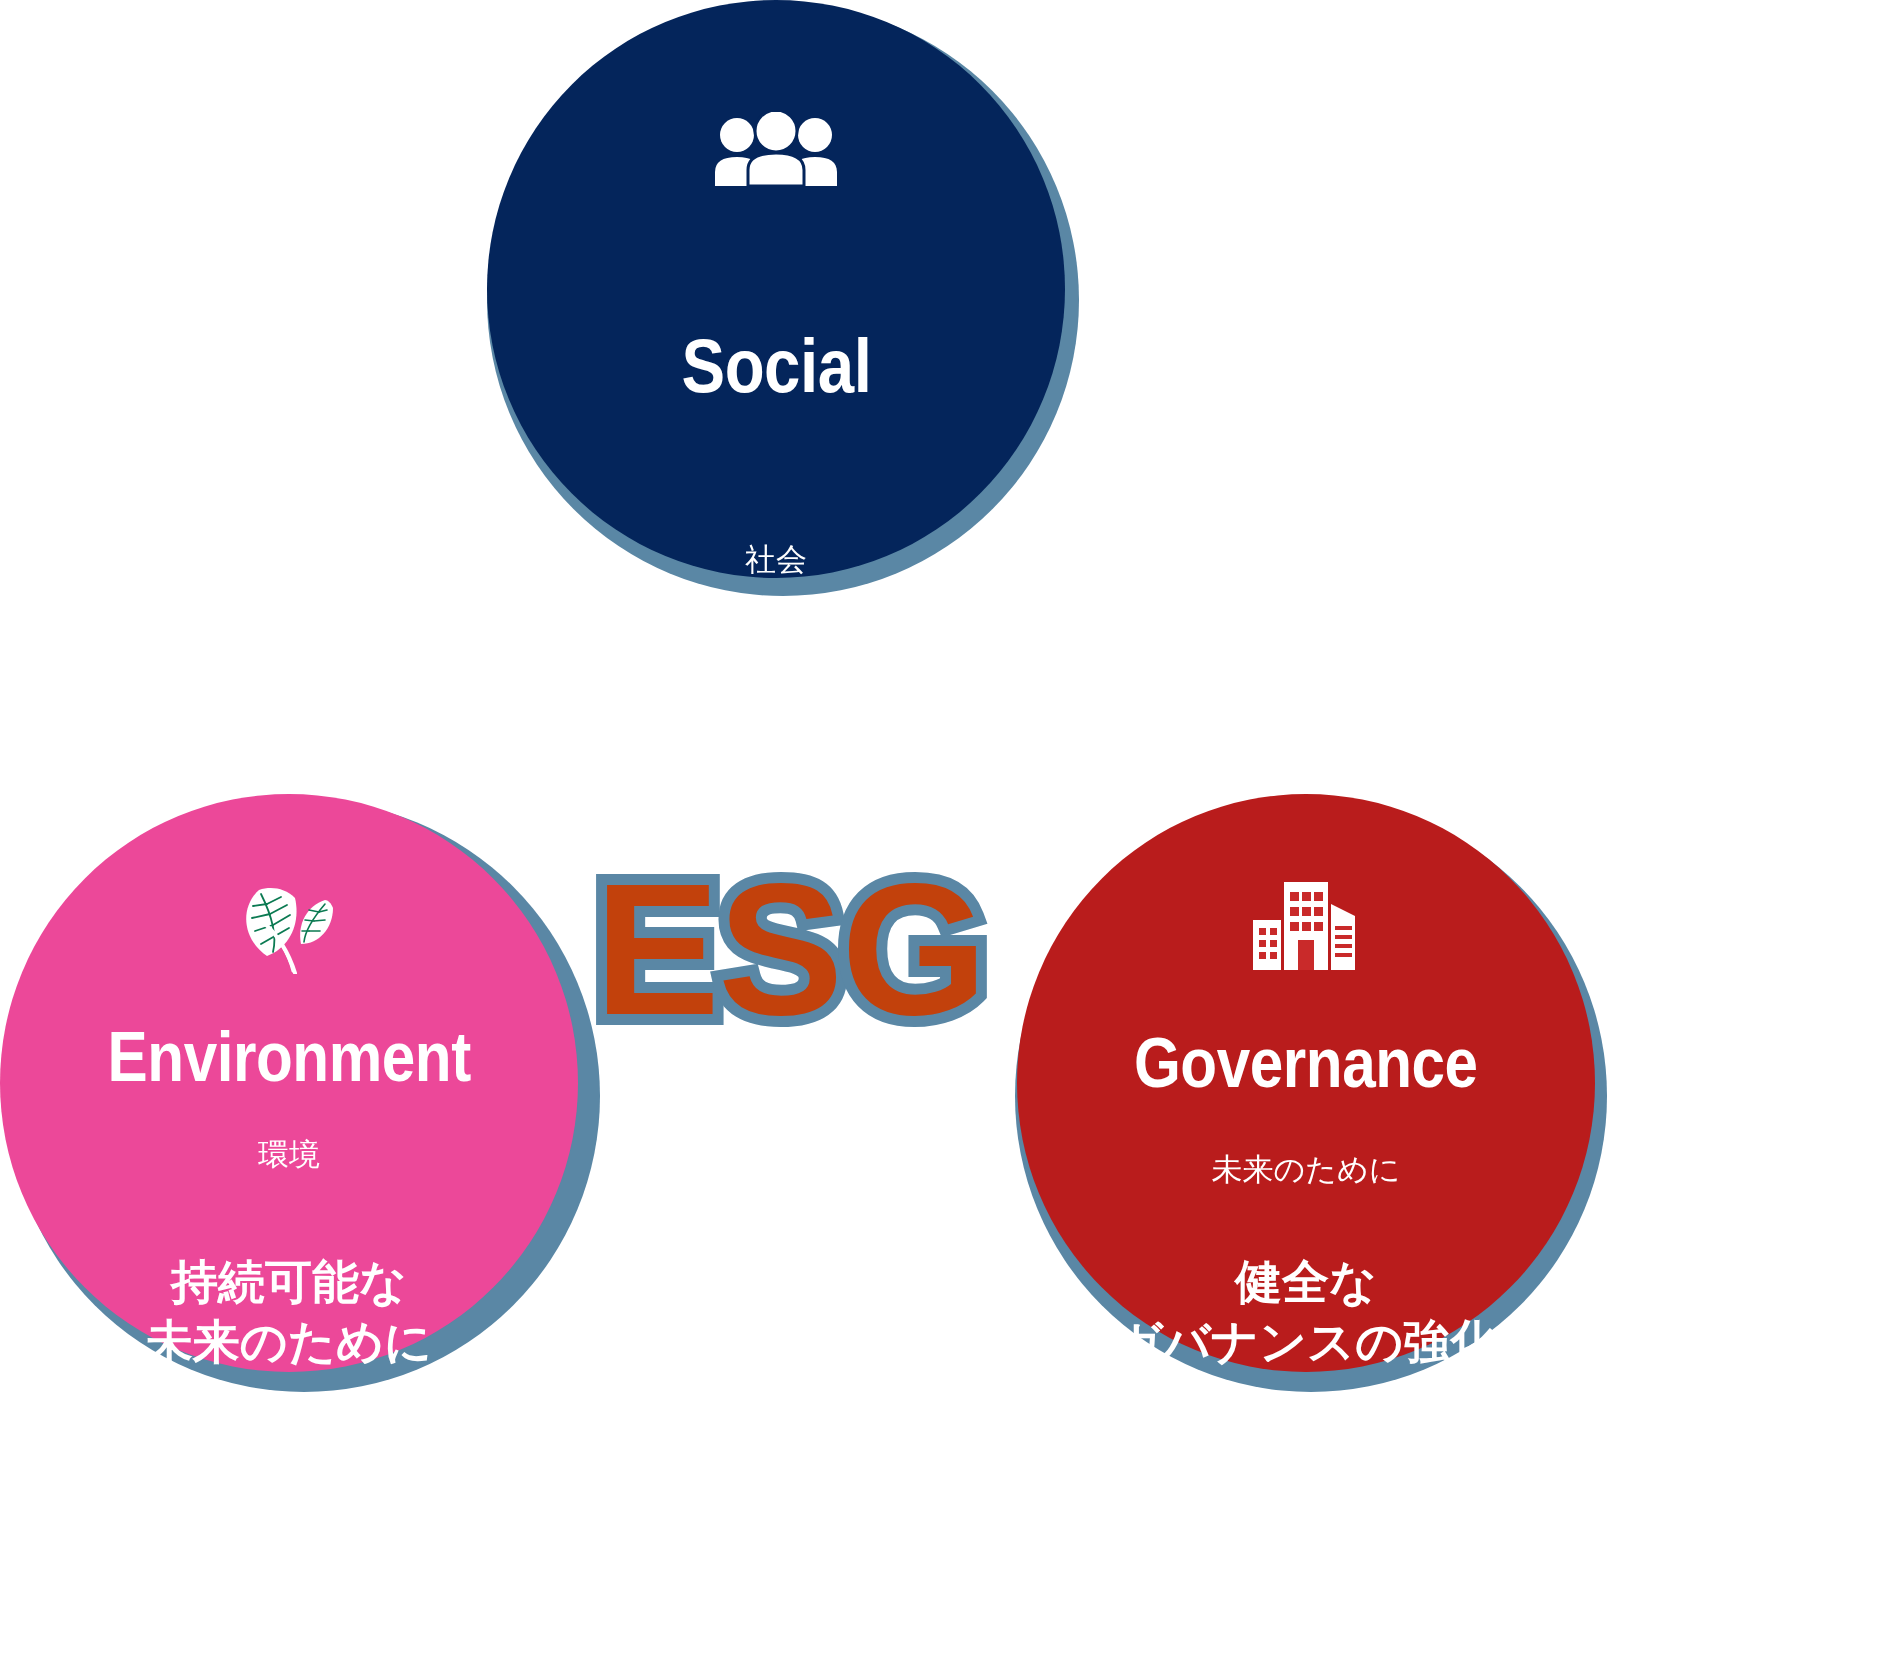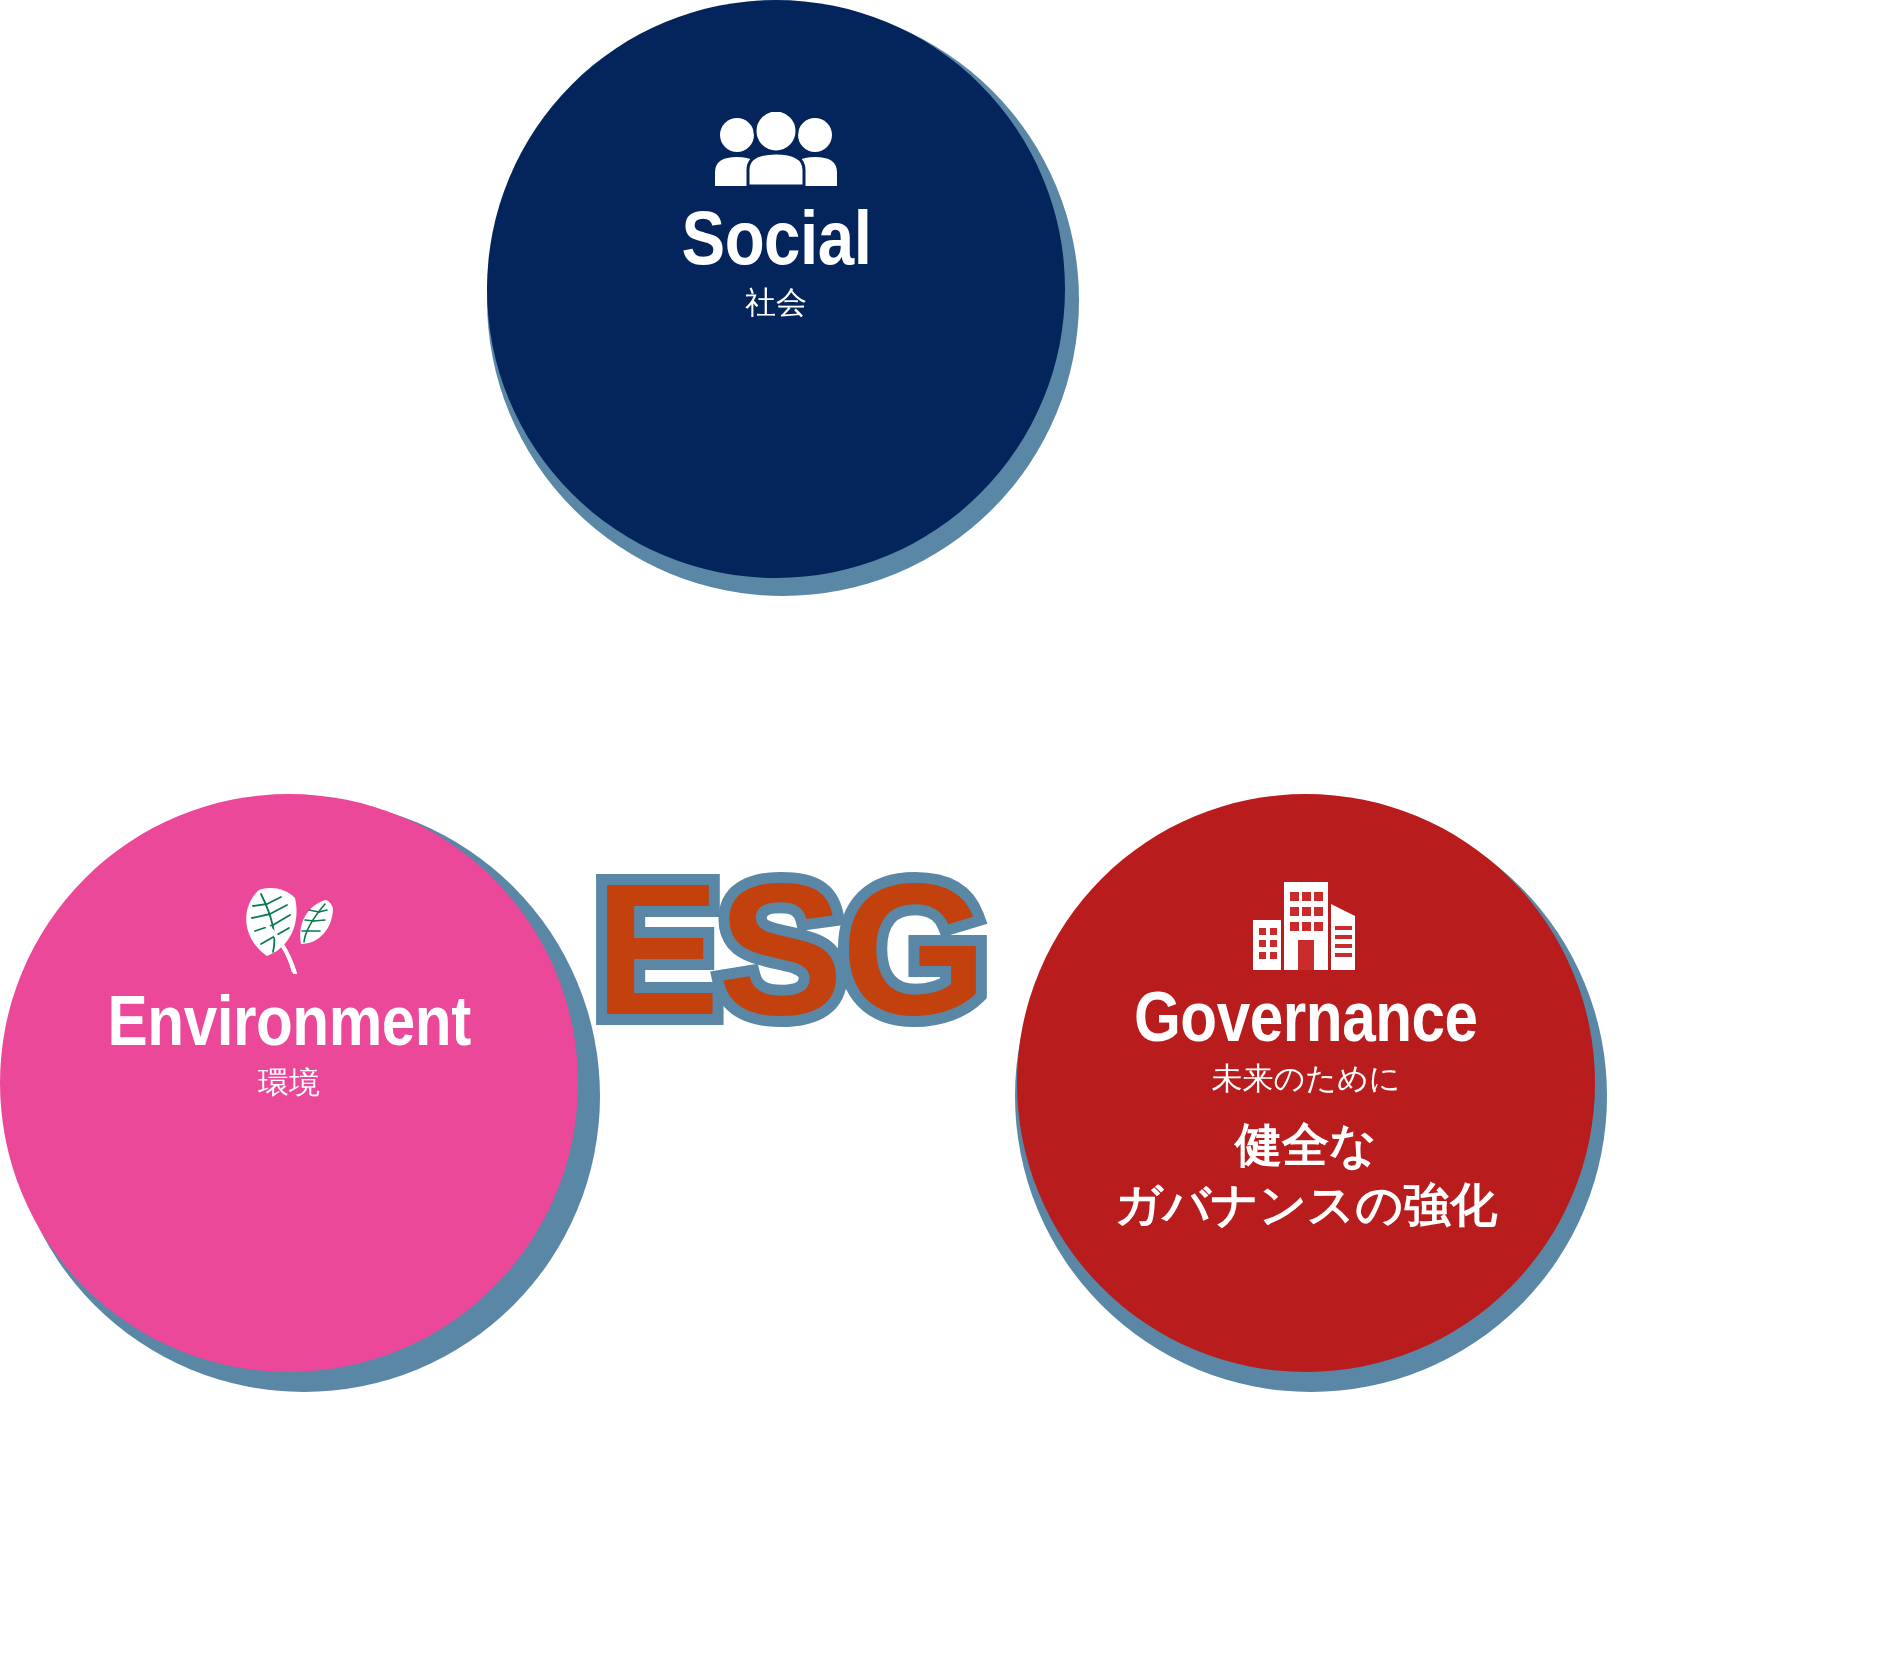--- a/index.html
+++ b/index.html
@@ -21,21 +21,21 @@
   }
 
   
   .circle {
     position: absolute;
     border-radius: 50%;
     box-sizing: border-box;
     display: flex;
     flex-direction: column;
     align-items: center;
-    justify-content: flex-start;
+    justify-content: space-between;
     text-align: center;
     color: #ffffff;
     user-select: none;
   }
 
   
   .ring {
     position: absolute;
     border-radius: 50%;
     background: #5a87a5;
@@ -162,20 +162,22 @@
           <path d="M92 26 C80 40 72 54 71 64"></path>
           <path d="M86 34 L76 32 M81 43 L72 42 M76 53 L69 53"></path>
           <path d="M86 34 L94 32 M81 43 L92 42 M76 53 L87 53"></path>
         </g>
 
         <path d="M62 95 C56 76 46 58 30 44" fill="none" stroke="#ffffff" stroke-width="4" stroke-linecap="round"></path>
       </svg>
     </span>
     <div class="title-en" id="environment-title">Environment</div>
     <div class="title-ja">環境</div>
+    <div class="tagline" id="environment-tagline">持続可能な
+未来のために</div>
   </div>
 
   <div class="ring" id="governance-ring"></div>
   <div class="circle" id="governance-circle">
     <span class="icon-wrap">
       <svg id="building-icon-svg" viewBox="0 0 110 92" xmlns="http://www.w3.org/2000/svg" aria-hidden="true">
 
         <rect x="2" y="42" width="28" height="50" fill="#ffffff"></rect>
         <g fill="#c92a2a">
           <rect x="8" y="50" width="7" height="7"></rect>

